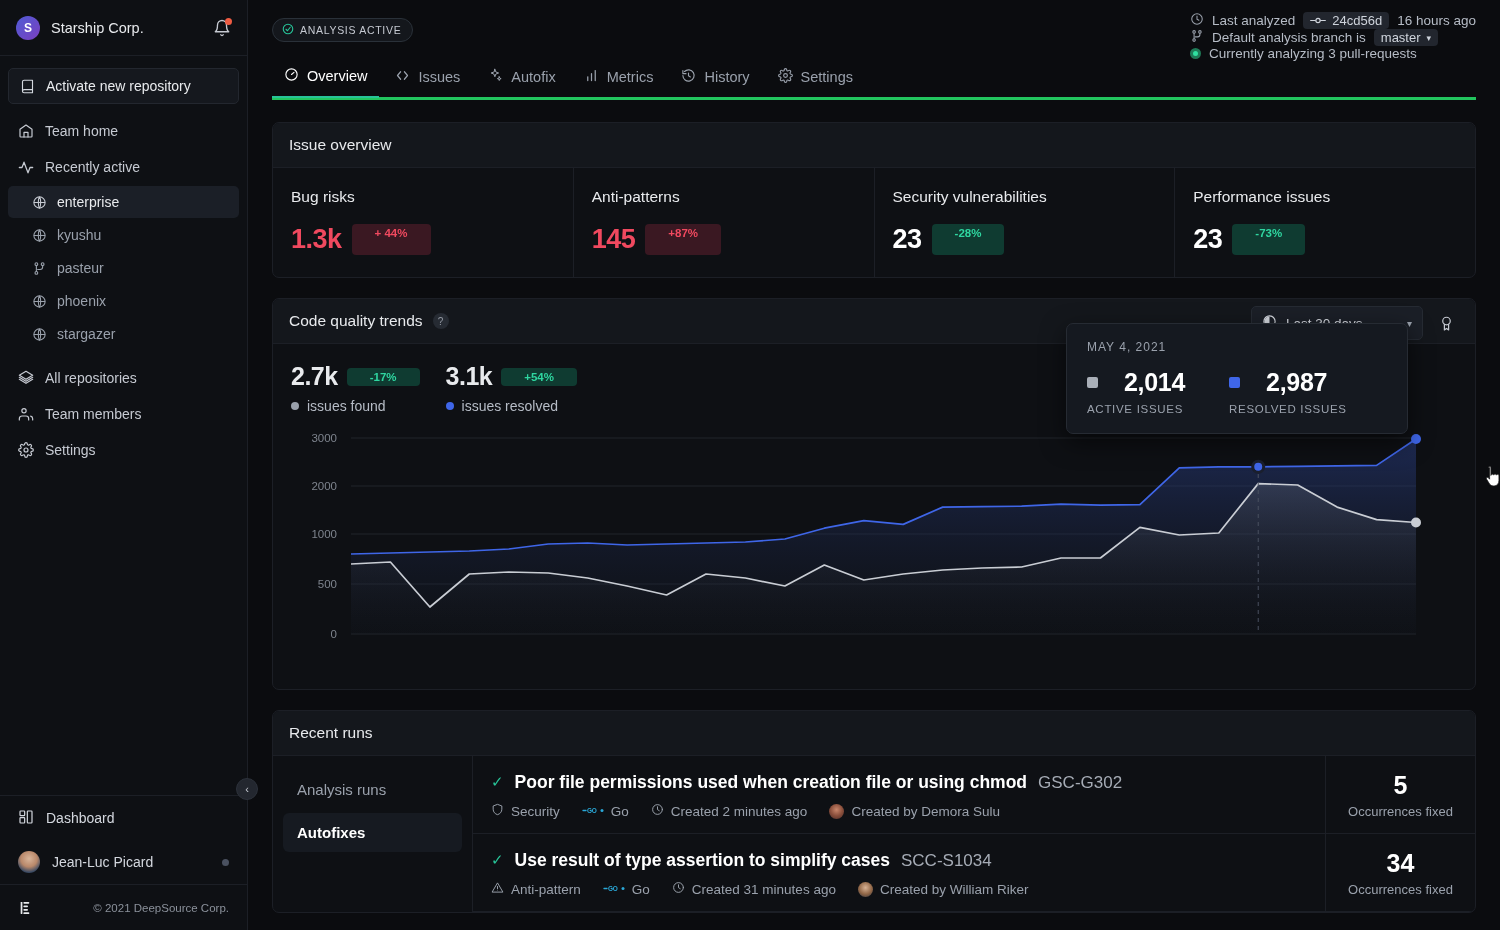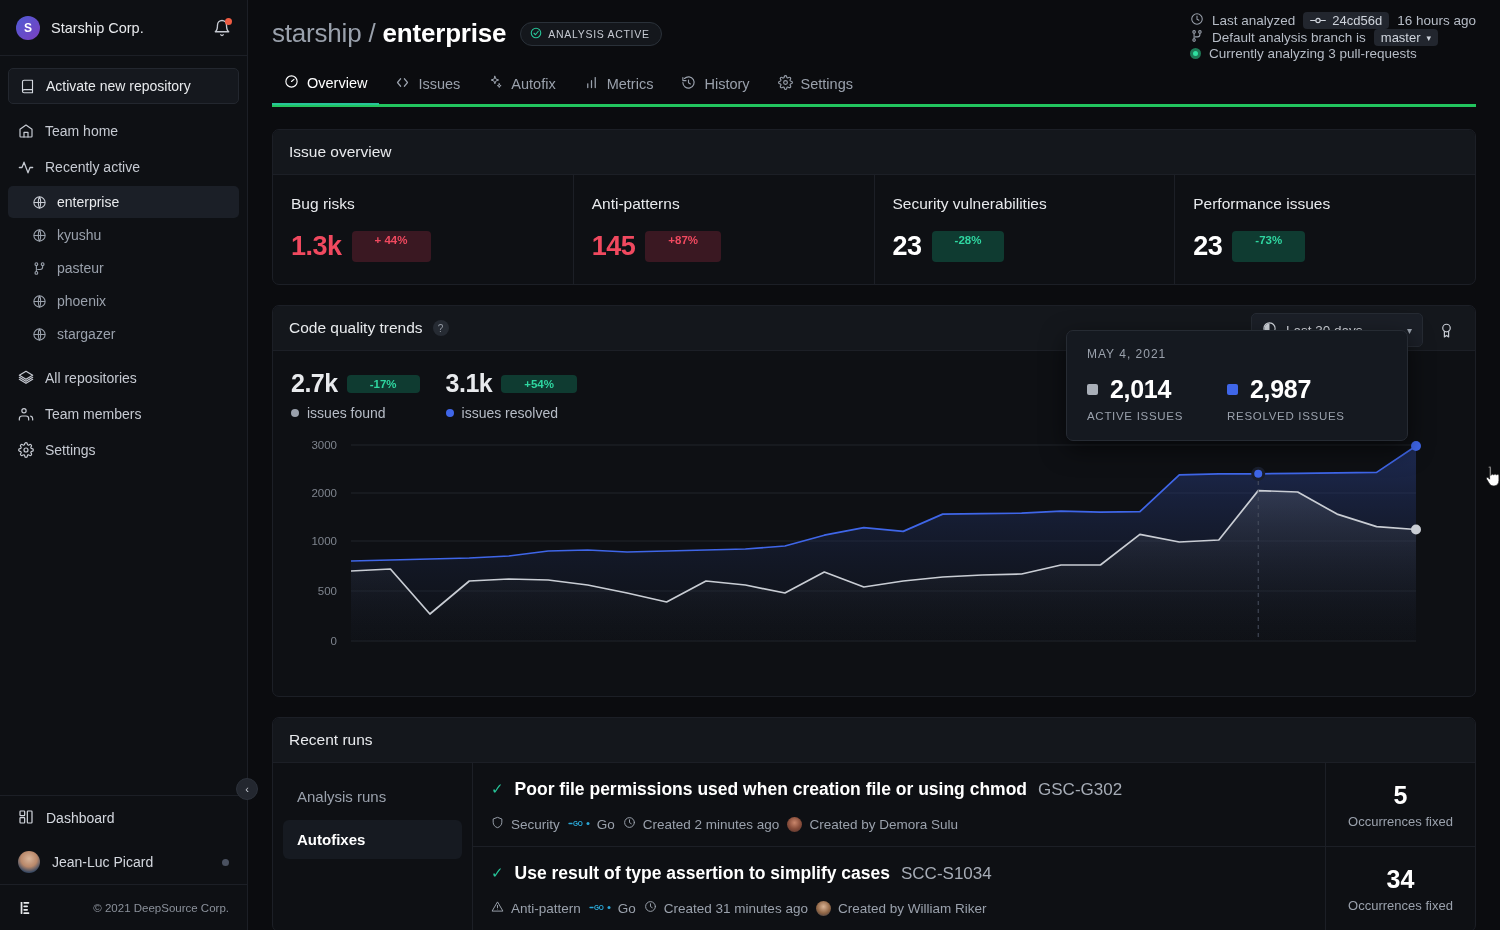--- a/index.html
+++ b/index.html
@@ -178,42 +178,42 @@
   .xtick { position: absolute; bottom: -20px; font-size: 12px; color: #7e848e; transform: translateX(-50%); }
 
   .tooltip {
     position: absolute; left: 793px; top: -21px; width: 342px;
     background: #151920; border: 1px solid #262b33; border-radius: 7px;
     padding: 16px 20px 18px 20px; z-index: 10;
     box-shadow: 0 8px 24px rgba(0,0,0,0.55);
   }
   .tt-date { font-size: 12px; letter-spacing: 1px; color: #9aa1ac; margin-bottom: 14px; }
   .tt-cols { display: flex; gap: 44px; }
-  .tt-top { display: flex; align-items: center; gap: 12px; }
+  .tt-top { display: flex; align-items: center; gap: 26px; }
   .tt-sq { width: 11px; height: 11px; border-radius: 2px; }
   .tt-num { font-size: 25px; font-weight: bold; color: #ffffff; letter-spacing: -0.3px; }
   .tt-cap { font-size: 11.5px; letter-spacing: 0.7px; color: #9aa1ac; margin-top: 6px; }
 
   .cursor { position: absolute; left: 1237px; top: 466px; width: 18px; height: 22px; z-index: 12; }
 
   
   .runs { display: flex; }
   .runs-side { width: 200px; flex: 0 0 200px; border-right: 1px solid #1c1f26; padding: 14px 10px; }
   .run-tab {
     padding: 11px 14px; border-radius: 6px; font-size: 15px; color: #9aa1ac; cursor: pointer; margin-bottom: 4px;
   }
   .run-tab.active { background: #161a21; color: #ffffff; font-weight: bold; }
   .runs-list { flex: 1; }
   .run-row { display: flex; border-bottom: 1px solid #1c1f26; }
   .run-main { flex: 1; padding: 16px 18px 14px 18px; }
   .run-title { display: flex; align-items: baseline; gap: 11px; font-size: 17.5px; }
   .run-check { color: #27c498; font-size: 15px; position: relative; top: -1px; }
   .run-name { font-weight: bold; color: #ffffff; }
   .run-code { color: #a6acb6; font-weight: normal; font-size: 17px; }
-  .run-meta { display: flex; align-items: center; gap: 8px; margin-top: 16px; font-size: 13.5px; color: #9aa1ac; text-align: right; }
+  .run-meta { display: flex; align-items: center; gap: 22px; margin-top: 10px; font-size: 13.5px; color: #9aa1ac; text-align: right; }
   .run-meta span.mi { display: inline-flex; align-items: center; gap: 7px; }
   .go-badge { color: #2aa8d8; font-weight: bold; font-size: 10px; letter-spacing: -0.5px; }
   .mini-avatar { width: 15px; height: 15px; border-radius: 50%; display: inline-block; }
   .mini-avatar.a1 { background: radial-gradient(circle at 50% 38%, #c9866b 0%, #8a4f3c 50%, #4a2c28 100%); }
   .mini-avatar.a2 { background: radial-gradient(circle at 50% 38%, #d8b294 0%, #8f6545 55%, #2c3342 100%); }
   .run-count {
     width: 150px; flex: 0 0 150px; border-left: 1px solid #1c1f26;
     display: flex; flex-direction: column; align-items: center; justify-content: center;
     padding: 14px 6px;
   }
@@ -384,25 +384,20 @@
 
     <div class="collapse-btn">
       <span>‹</span>
     </div>
   </div>
 
   <div class="main">
 
     <div class="topbar">
       <div class="title-row">
-        <div class="title">
-          <span class="owner">starship</span>
-          <span class="slash">/</span>
-          <span class="repo">enterprise</span>
-        </div>
         <div class="badge-active">
           <span>
             <svg width="12" height="12" viewBox="0 0 24 24" fill="none" stroke="#27c498" stroke-width="2.2" stroke-linecap="round" stroke-linejoin="round">
                 <circle cx="12" cy="12" r="9.5"></circle>
                 <polyline points="8 12.5 11 15.5 16.5 8.5"></polyline>
               </svg>
           </span>
           <span>ANALYSIS ACTIVE</span>
         </div>
       </div>

